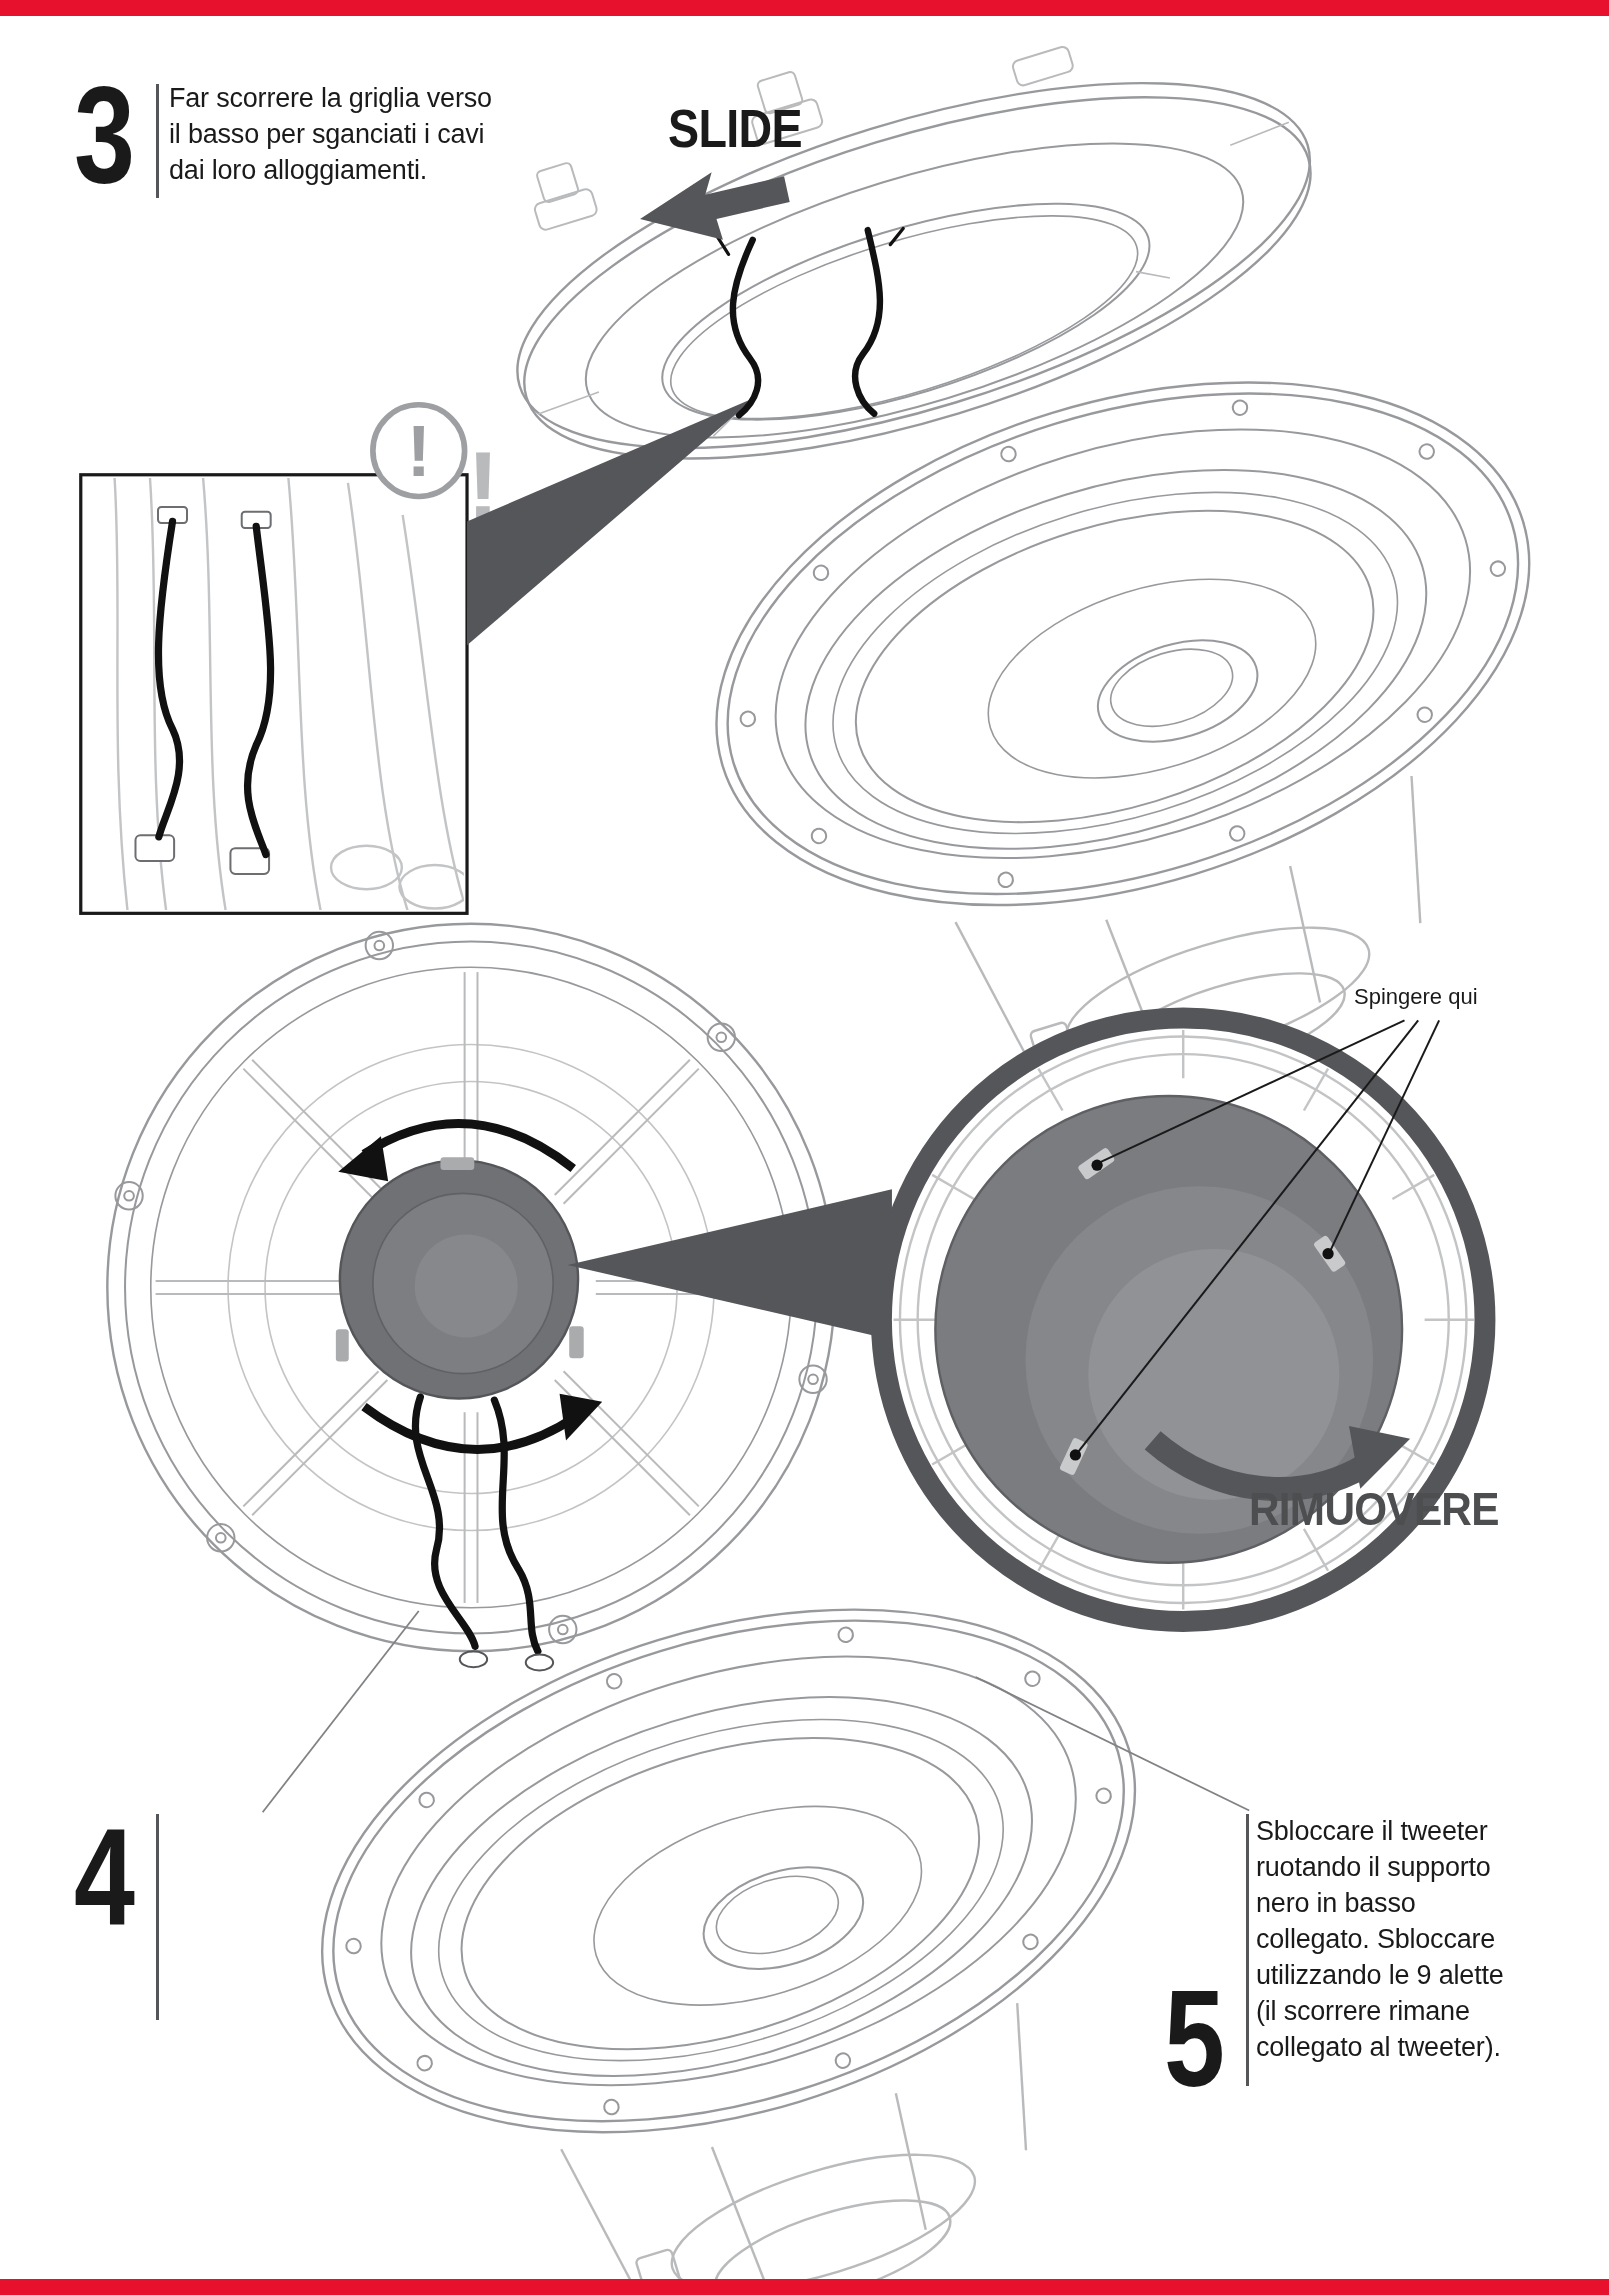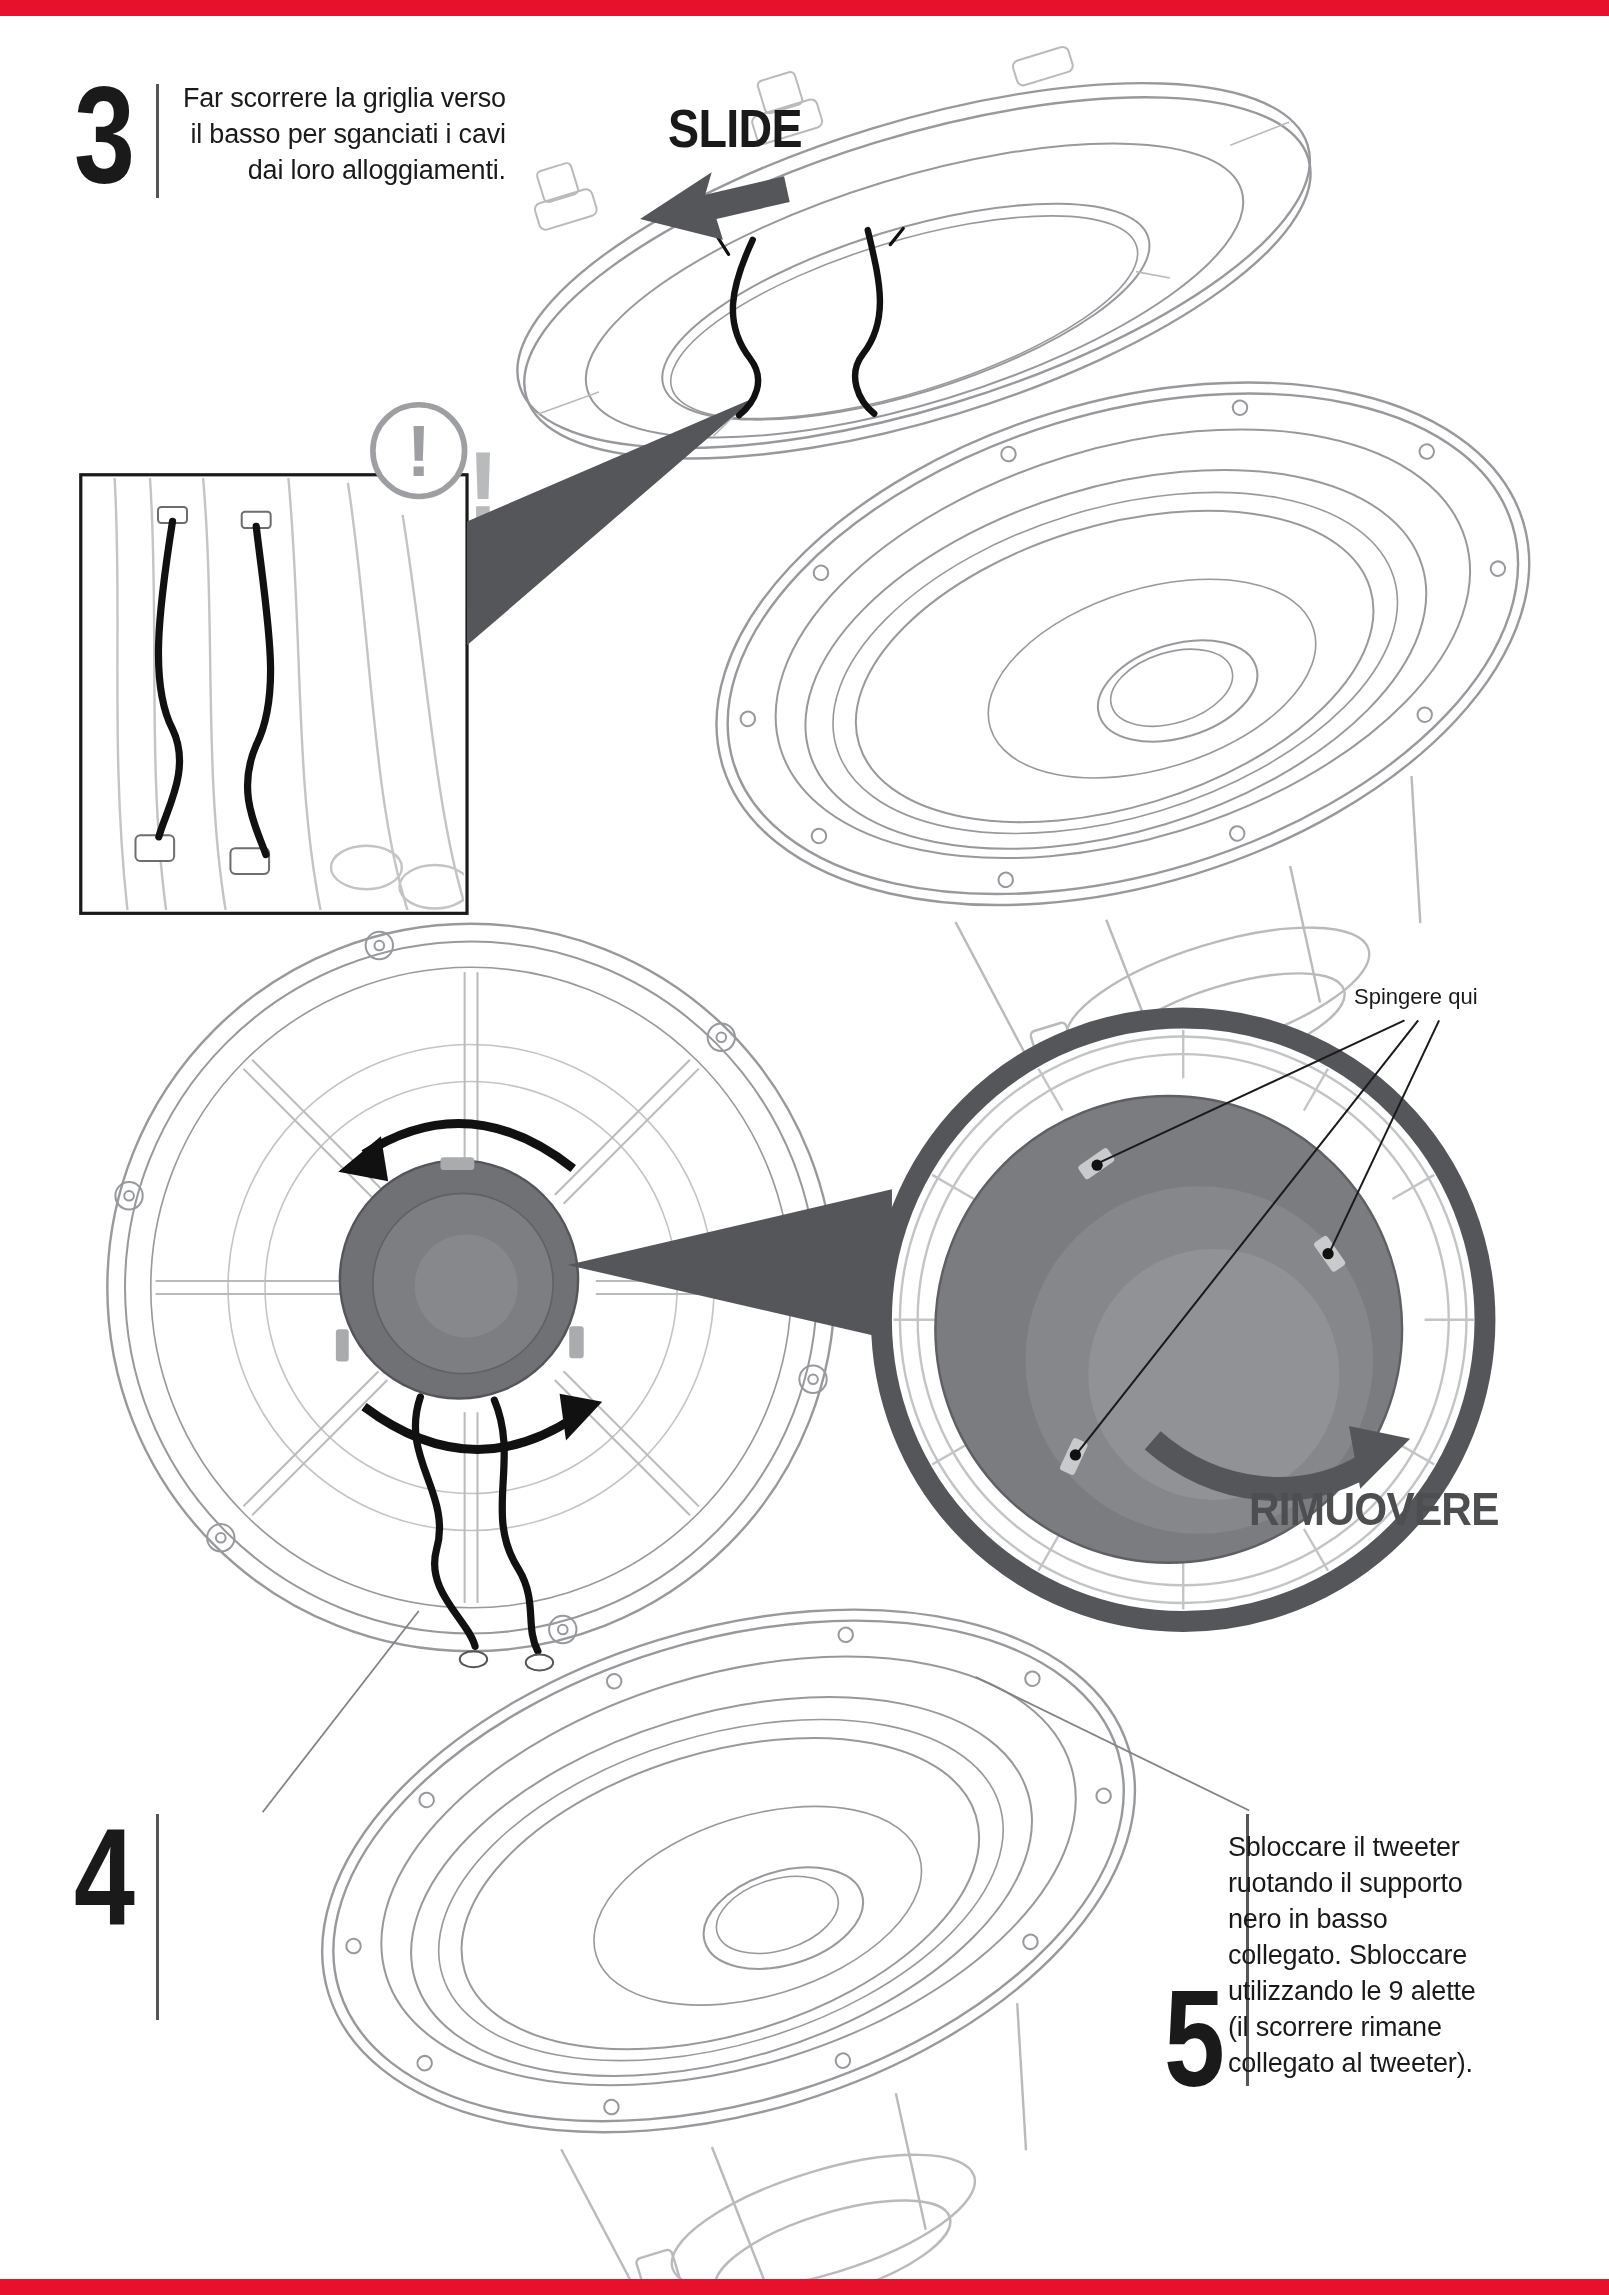--- a/index.html
+++ b/index.html
@@ -7,27 +7,27 @@
         font-family:"Liberation Sans", sans-serif;color:#1a1a1a;}
   .art{position:absolute;left:0;top:0;}
   .bar{position:absolute;left:0;width:1610px;height:16px;}
   .bar.top{top:0;} .bar.bottom{bottom:0;}
   .abs{position:absolute;}
   .num{font-weight:bold;font-size:137px;line-height:0.82;transform:scaleX(0.8);transform-origin:left top;}
   .rule{position:absolute;width:3.2px;background:#55565a;}
   .step-text{font-size:27px;line-height:36px;letter-spacing:-0.2px;}
   #step3-num{left:74px;top:79px;}
   #step3-rule{left:156px;top:84px;height:114px;}
-  #step3-text{left:183px;top:80px;text-align:right;}
+  #step3-text{left:169px;top:80px;}
   #step4-num{left:74px;top:1821px;}
   #step4-rule{left:156px;top:1814px;height:206px;}
   #step4-text{left:169px;top:1813px;}
   #step5-num{left:1164px;top:1983px;}
   #step5-rule{left:1246px;top:1814px;height:272px;}
-  #step5-text{left:1228px;top:1813px;margin-top:16px;}
+  #step5-text{left:1256px;top:1813px;}
   #slide-label{left:668px;top:98px;font-size:53px;font-weight:bold;letter-spacing:-0.8px;
                transform:scaleX(0.88);transform-origin:left top;}
   #spingere-label{left:1354px;top:984px;font-size:22px;}
   #rimuovere-label{left:1249px;top:1481px;font-size:47px;font-weight:bold;color:#4d4e50;
                letter-spacing:-0.8px;transform:scaleX(0.9);transform-origin:left top;}
   .warn-text{font-family:"Liberation Sans", sans-serif;font-weight:bold;}
 </style>
 </head>
 <body>
 

